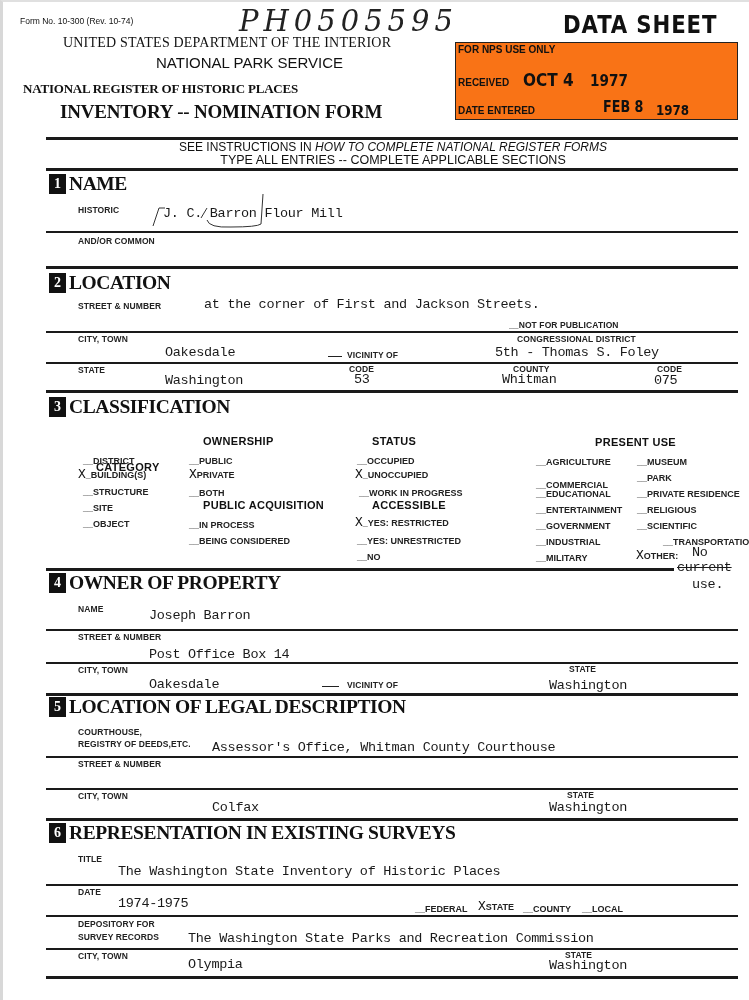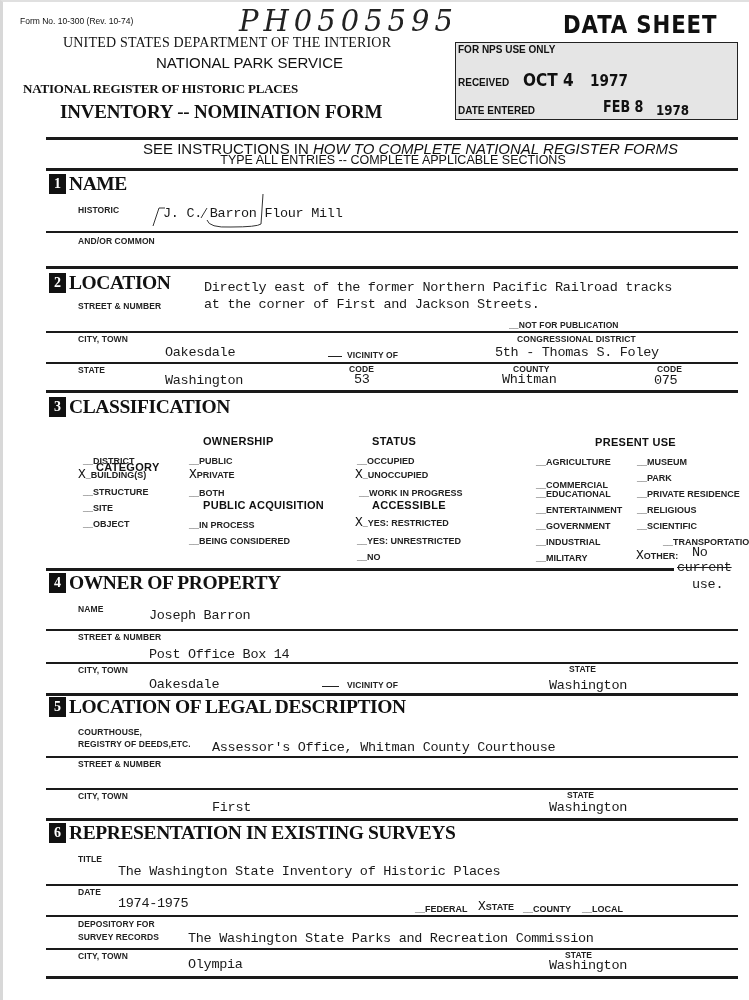--- a/index.html
+++ b/index.html
@@ -13,21 +13,21 @@
   .typed { font-family: "Liberation Mono", monospace; font-size: 13.5px; color: #1a1a1a; letter-spacing: -0.3px; }
   .rule { position: absolute; left: 43px; width: 692px; background: #1a1a1a; }
   .rule.thin { height: 1.5px; }
   .rule.thick { height: 2.5px; }
   .sec-head { position: absolute; display: flex; align-items: center; }
   .sec-num { display: inline-block; background: #111; color: #fff; font-family: "Liberation Serif", serif; font-weight: bold; font-size: 14px; width: 17px; height: 20px; line-height: 20px; text-align: center; margin-right: 3px; }
   .sec-title { font-family: "Liberation Serif", serif; font-weight: bold; font-size: 19.5px; letter-spacing: -0.4px; color: #111; }
   .col-head { font-family: "Liberation Sans", sans-serif; font-weight: bold; font-size: 11px; letter-spacing: 0.3px; color: #111; }
   .opt { font-family: "Liberation Sans", sans-serif; font-size: 9px; font-weight: bold; color: #222; }
   .mark { font-family: "Liberation Mono", monospace; font-size: 13px; font-weight: normal; color: #111; }
-  .nps-box { position: absolute; left: 452px; top: 40px; width: 283px; height: 78px; border: 1.5px solid #222; background: #e5e5e5; }
+  .nps-box { position: absolute; left: 452px; top: 40px; width: 283px; height: 78px; border: 1.5px solid #222; background: #f97316; }
   .stamp { font-family: "DejaVu Sans", sans-serif; font-weight: bold; color: #111; }
   .handwriting { font-family: "DejaVu Serif", serif; font-style: italic; color: #222; }
 </style>
 </head>
 <body>
 
 <div class="page">
 
   <div class="abs sans" style="left:17px; top:14px; font-size:8.5px;">Form No. 10-300 (Rev. 10-74)</div>
   <div class="abs handwriting" style="left:236px; top:2px; font-size:29px; letter-spacing:5px;">PH0505595</div>
@@ -42,21 +42,21 @@
     <div class="abs sans" style="left:2px; top:1px; font-size:10px; font-weight:bold;">FOR NPS USE ONLY</div>
     <div class="abs sans" style="left:2px; top:34px; font-size:10px; font-weight:bold;">RECEIVED</div>
     <div class="abs stamp" style="left:67px; top:26px; font-size:18px; transform:scaleX(0.85); transform-origin:left;">OCT 4</div>
     <div class="abs stamp" style="left:134px; top:28px; font-size:16px; transform:scaleX(0.85); transform-origin:left;">1977</div>
     <div class="abs sans" style="left:2px; top:62px; font-size:10px; font-weight:bold;">DATE ENTERED</div>
     <div class="abs stamp" style="left:147px; top:55px; font-size:15px; transform:scaleX(0.85); transform-origin:left;">FEB 8</div>
     <div class="abs stamp" style="left:200px; top:59px; font-size:14px; transform:scaleX(0.85); transform-origin:left;">1978</div>
   </div>
 
   <div class="rule thick" style="top:135px;"></div>
-  <div class="abs sans" style="left:140px; top:138px; font-size:15px; width:500px; text-align:center;"><span>SEE INSTRUCTIONS IN </span><i>HOW TO COMPLETE NATIONAL REGISTER FORMS</i></div>
+  <div class="abs sans" style="left:140px; top:138px; font-size:12px; width:500px; text-align:center;"><span>SEE INSTRUCTIONS IN </span><i>HOW TO COMPLETE NATIONAL REGISTER FORMS</i></div>
   <div class="abs sans" style="left:140px; top:151px; font-size:12.5px; width:500px; text-align:center;">TYPE ALL ENTRIES -- COMPLETE APPLICABLE SECTIONS</div>
   <div class="rule thick" style="top:166px;"></div>
 
   <div class="sec-head" style="left:46px; top:171px;">
     <span class="sec-num">1</span>
     <span class="sec-title">NAME</span>
   </div>
   <div class="abs lbl" style="left:75px; top:203px;">HISTORIC</div>
   <div class="abs typed" style="left:160px; top:204px;">J. C. Barron Flour Mill</div>
   <svg class="abs" style="left:148px; top:192px;" width="120" height="35">
@@ -66,21 +66,20 @@
   </svg>
   <div class="rule thin" style="top:229px;"></div>
   <div class="abs lbl" style="left:75px; top:234px;">AND/OR COMMON</div>
   <div class="rule thick" style="top:264px;"></div>
 
   <div class="sec-head" style="left:46px; top:270px;">
     <span class="sec-num">2</span>
     <span class="sec-title">LOCATION</span>
   </div>
   <div class="abs lbl" style="left:75px; top:299px;">STREET &amp; NUMBER</div>
-  <div class="abs typed" style="left:201px; top:278px;">Directly east of the former Northern Pacific Railroad tracks</div>
   <div class="abs typed" style="left:201px; top:295px;">at the corner of First and Jackson Streets.</div>
   <div class="abs lbl" style="left:506px; top:318px;">__NOT FOR PUBLICATION</div>
   <div class="rule thin" style="top:329px;"></div>
   <div class="abs lbl" style="left:75px; top:332px;">CITY, TOWN</div>
   <div class="abs typed" style="left:162px; top:343px;">Oakesdale</div>
   <div class="abs" style="left:325px; top:354px; width:14px; height:1px; background:#222;"></div>
   <div class="abs lbl" style="left:344px; top:348px;">VICINITY OF</div>
   <div class="abs lbl" style="left:514px; top:332px;">CONGRESSIONAL DISTRICT</div>
   <div class="abs typed" style="left:492px; top:343px;">5th - Thomas S. Foley</div>
   <div class="rule thin" style="top:360px;"></div>
@@ -166,21 +165,21 @@
     <span class="sec-num">5</span>
     <span class="sec-title">LOCATION OF LEGAL DESCRIPTION</span>
   </div>
   <div class="abs lbl" style="left:75px; top:725px;">COURTHOUSE,</div>
   <div class="abs lbl" style="left:75px; top:737px;">REGISTRY OF DEEDS,ETC.</div>
   <div class="abs typed" style="left:209px; top:738px;">Assessor's Office, Whitman County Courthouse</div>
   <div class="rule thin" style="top:754px;"></div>
   <div class="abs lbl" style="left:75px; top:757px;">STREET &amp; NUMBER</div>
   <div class="rule thin" style="top:786px;"></div>
   <div class="abs lbl" style="left:75px; top:789px;">CITY, TOWN</div>
-  <div class="abs typed" style="left:209px; top:798px;">First</div>
+  <div class="abs typed" style="left:209px; top:798px;">Colfax</div>
   <div class="abs lbl" style="left:564px; top:788px;">STATE</div>
   <div class="abs typed" style="left:546px; top:798px;">Washington</div>
   <div class="rule thick" style="top:816px;"></div>
 
   <div class="sec-head" style="left:46px; top:820px;">
     <span class="sec-num">6</span>
     <span class="sec-title">REPRESENTATION IN EXISTING SURVEYS</span>
   </div>
   <div class="abs lbl" style="left:75px; top:852px;">TITLE</div>
   <div class="abs typed" style="left:115px; top:862px;">The Washington State Inventory of Historic Places</div>

